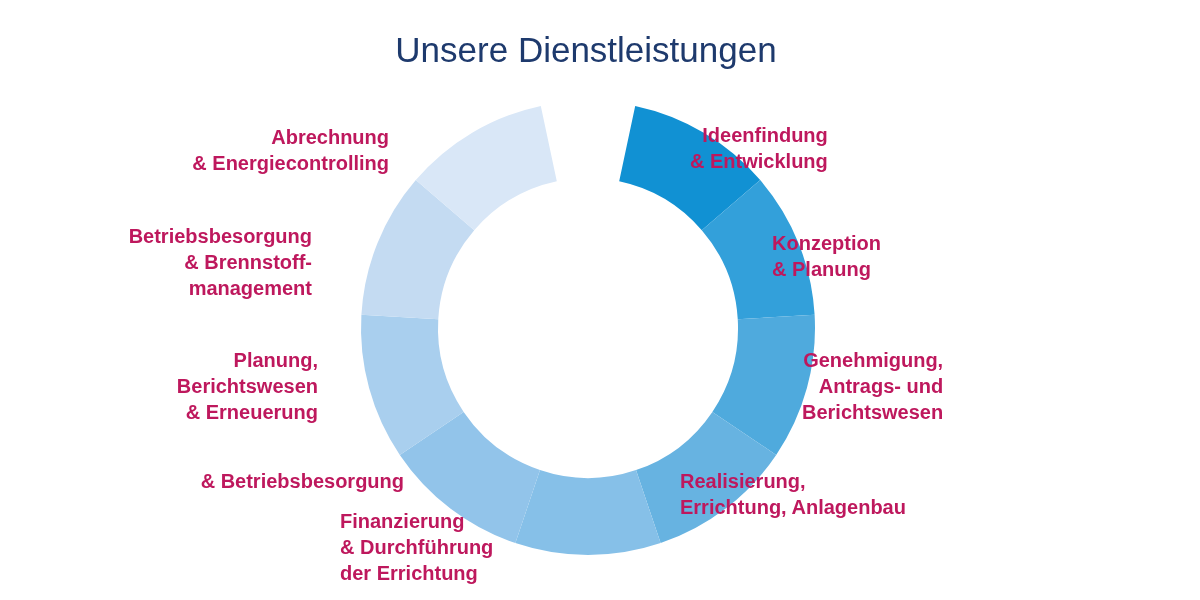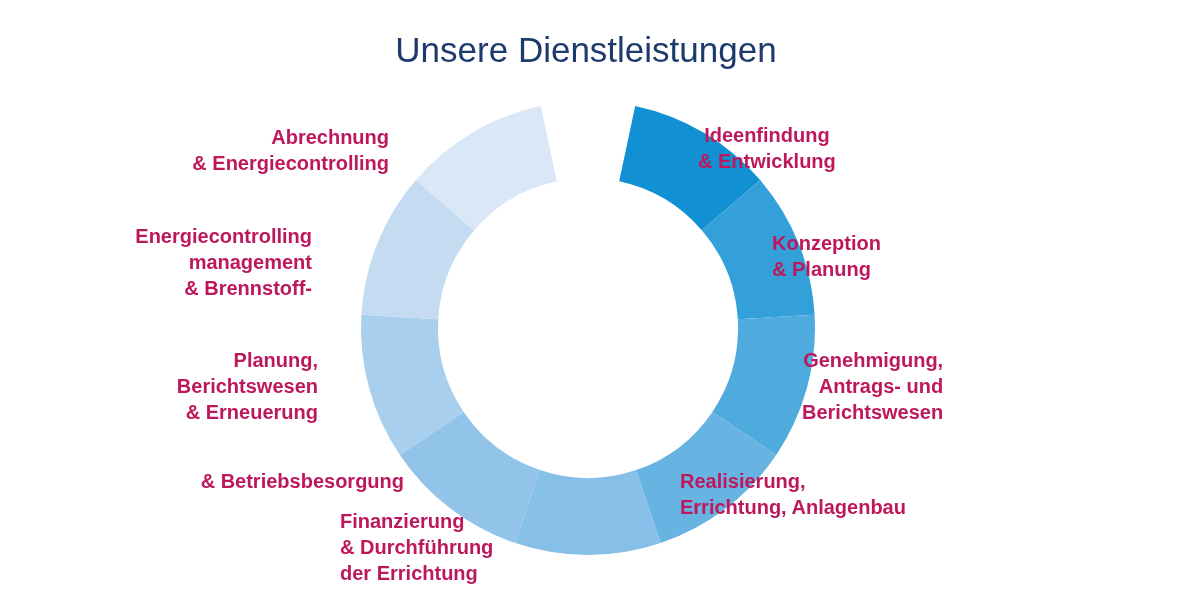--- a/index.html
+++ b/index.html
@@ -52,21 +52,21 @@
       <path d="M 760.18 180.07 A 227 227 0 0 1 814.62 314.80 L 737.75 319.28 A 150 150 0 0 0 701.78 230.25 Z" fill="#33a0da"></path>
       <path d="M 814.62 314.80 A 227 227 0 0 1 776.19 454.94 L 712.36 411.88 A 150 150 0 0 0 737.75 319.28 Z" fill="#4faadd"></path>
       <path d="M 776.19 454.94 A 227 227 0 0 1 660.65 543.06 L 636.01 470.11 A 150 150 0 0 0 712.36 411.88 Z" fill="#67b3e1"></path>
       <path d="M 660.65 543.06 A 227 227 0 0 1 515.35 543.06 L 539.99 470.11 A 150 150 0 0 0 636.01 470.11 Z" fill="#86c0e8"></path>
       <path d="M 515.35 543.06 A 227 227 0 0 1 399.81 454.94 L 463.64 411.88 A 150 150 0 0 0 539.99 470.11 Z" fill="#92c4ea"></path>
       <path d="M 399.81 454.94 A 227 227 0 0 1 361.38 314.80 L 438.25 319.28 A 150 150 0 0 0 463.64 411.88 Z" fill="#a9cfee"></path>
       <path d="M 361.38 314.80 A 227 227 0 0 1 415.82 180.07 L 474.22 230.25 A 150 150 0 0 0 438.25 319.28 Z" fill="#c4dbf2"></path>
       <path d="M 415.82 180.07 A 227 227 0 0 1 540.80 105.96 L 556.81 181.28 A 150 150 0 0 0 474.22 230.25 Z" fill="#d9e7f7"></path>
     </svg>
   <div id="labels">
-      <div class="seg-label" style="top: 122px; left: 690px; text-align: center; margin-left: 8px;">
+      <div class="seg-label" style="top: 122px; left: 690px; text-align: right;">
         <div>Ideenfindung</div>
         <div>&amp; Entwicklung</div>
       </div>
       <div class="seg-label" style="top: 230px; left: 772px; text-align: left;">
         <div>Konzeption</div>
         <div>&amp; Planung</div>
       </div>
       <div class="seg-label" style="top: 347px; left: 802px; text-align: right;">
         <div>Genehmigung,</div>
         <div>Antrags- und</div>
@@ -83,22 +83,22 @@
       </div>
       <div class="seg-label" style="top: 468px; right: 700px; text-align: right;">
         <div>&amp; Betriebsbesorgung</div>
       </div>
       <div class="seg-label" style="top: 347px; right: 786px; text-align: right;">
         <div>Planung,</div>
         <div>Berichtswesen</div>
         <div>&amp; Erneuerung</div>
       </div>
       <div class="seg-label" style="top: 223px; right: 792px; text-align: right;">
-        <div>Energiecontrolling</div>
+        <div>Betriebsbesorgung</div>
+        <div>&amp; Brennstoff-</div>
         <div>management</div>
-        <div>&amp; Brennstoff-</div>
       </div>
       <div class="seg-label" style="top: 124px; right: 715px; text-align: right;">
         <div>Abrechnung</div>
         <div>&amp; Energiecontrolling</div>
       </div>
     </div>
 </div>
 
 </body></html>

